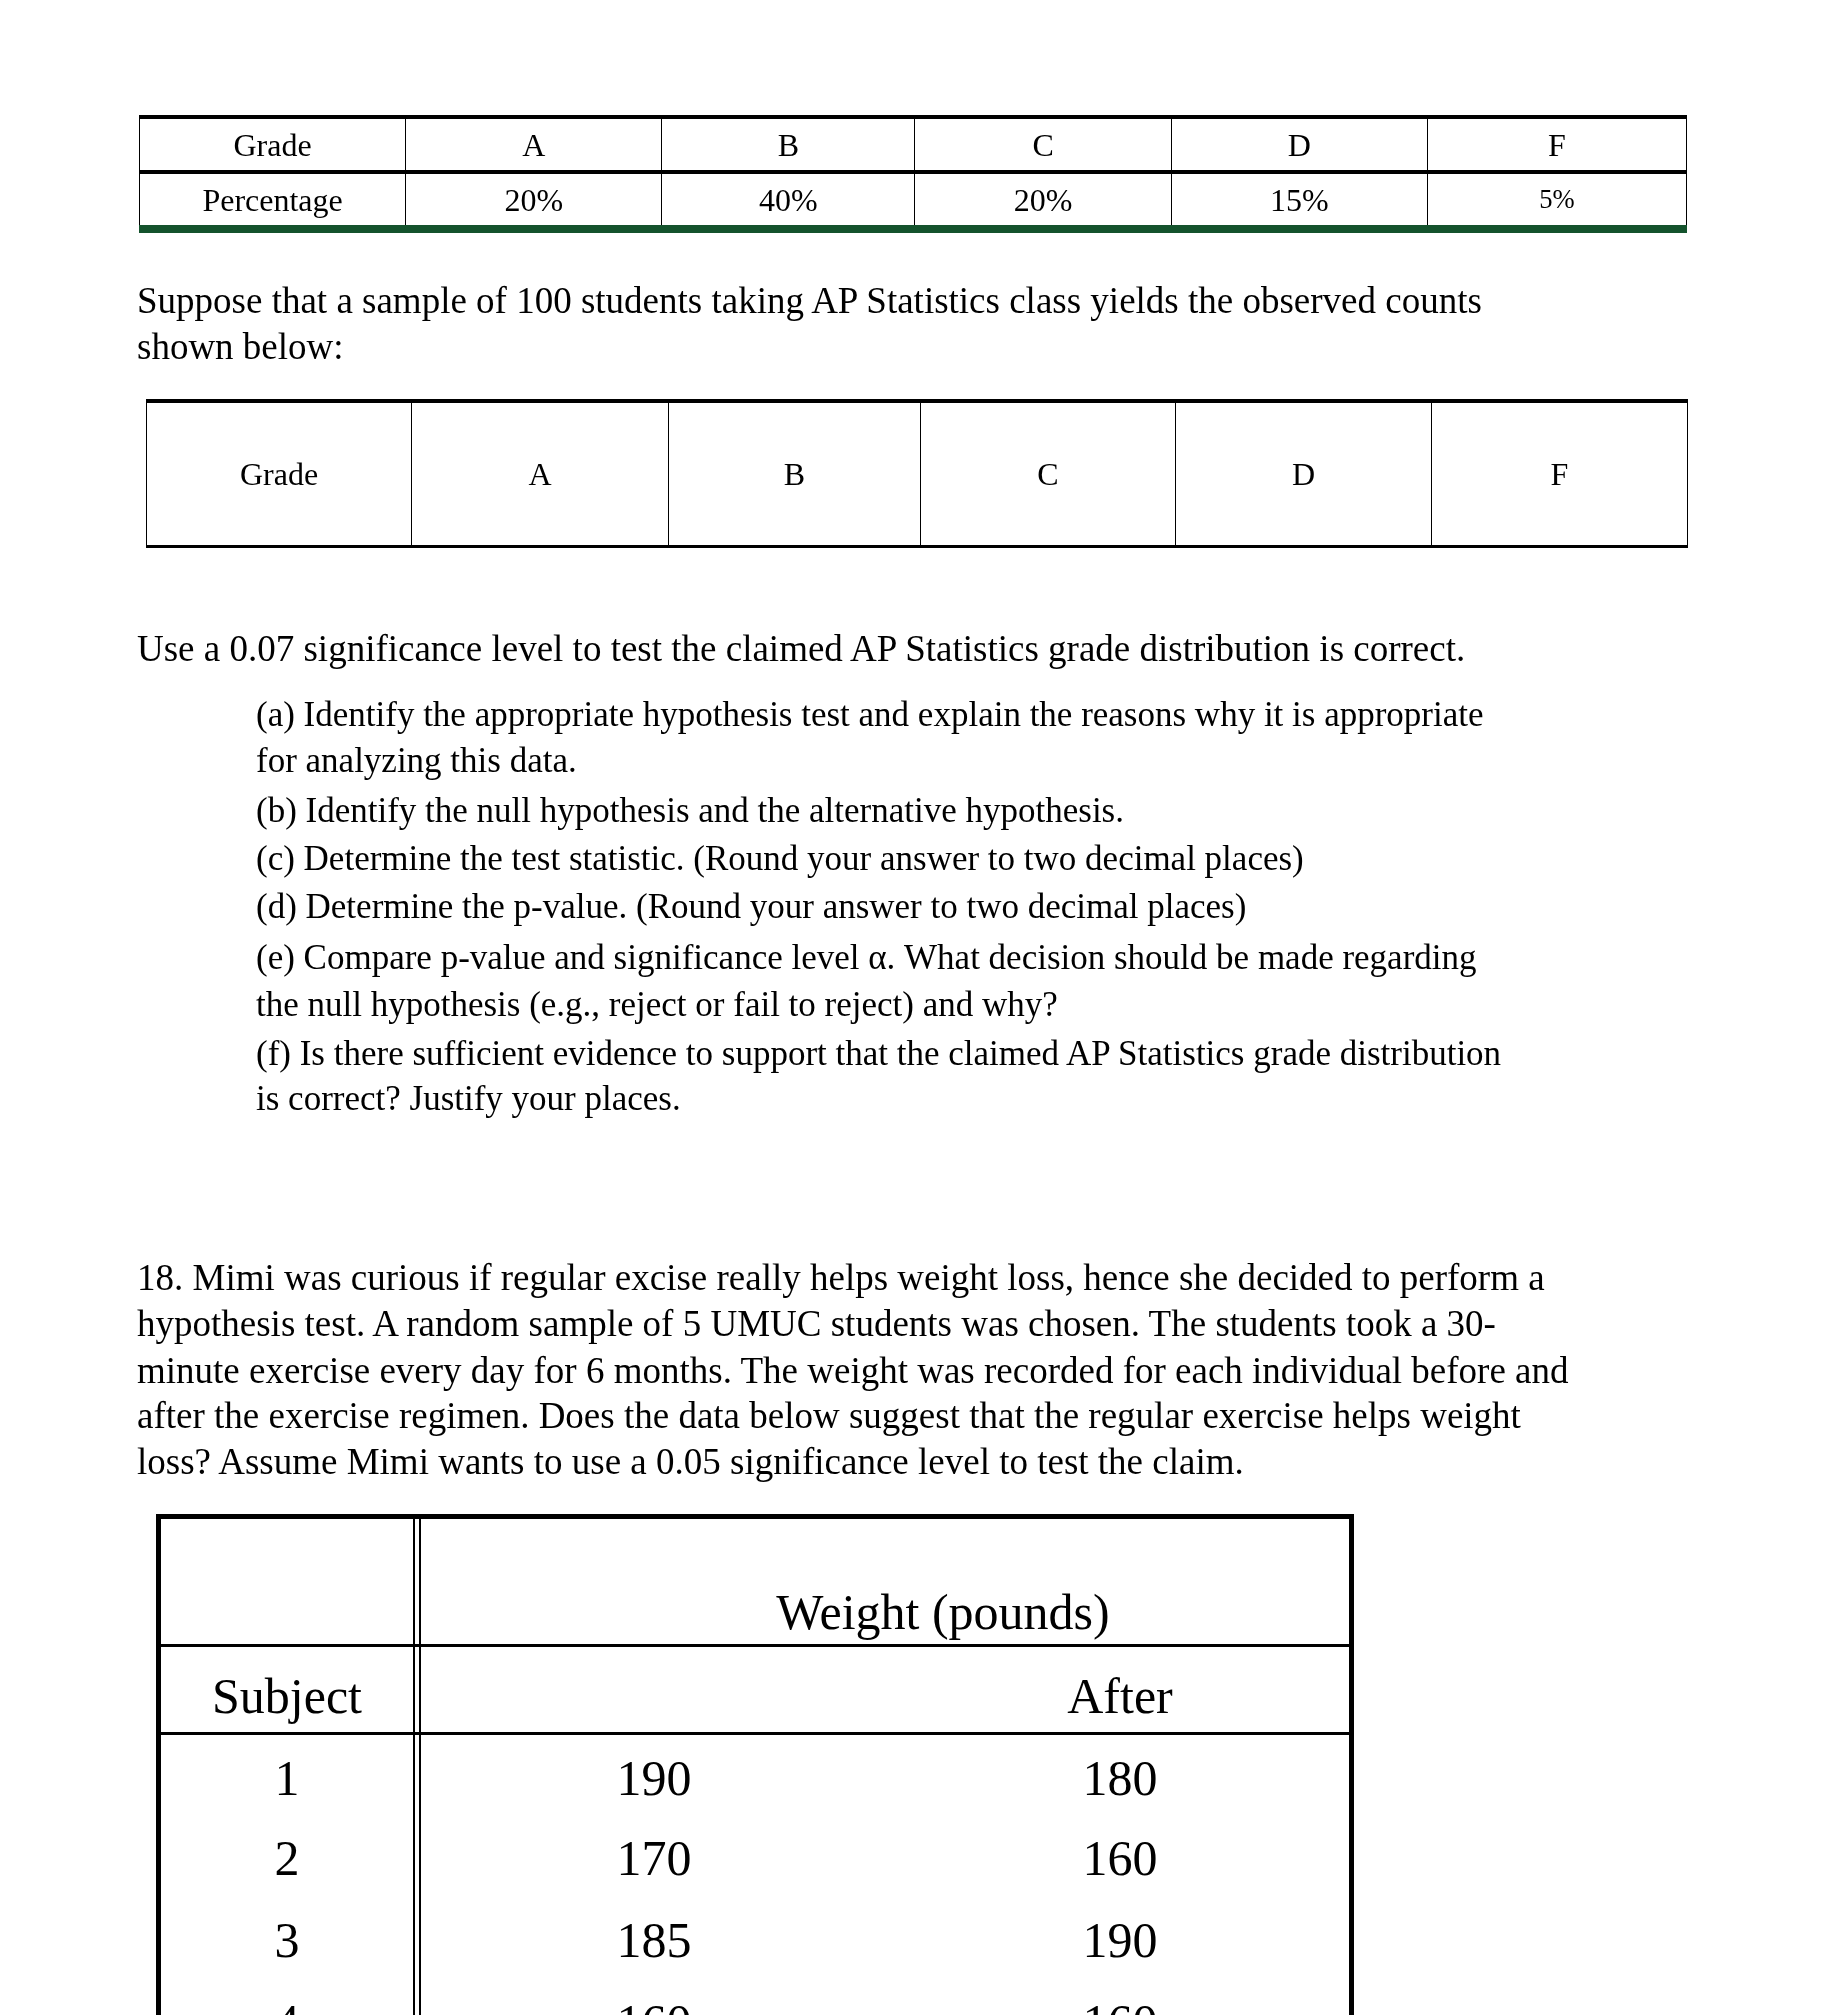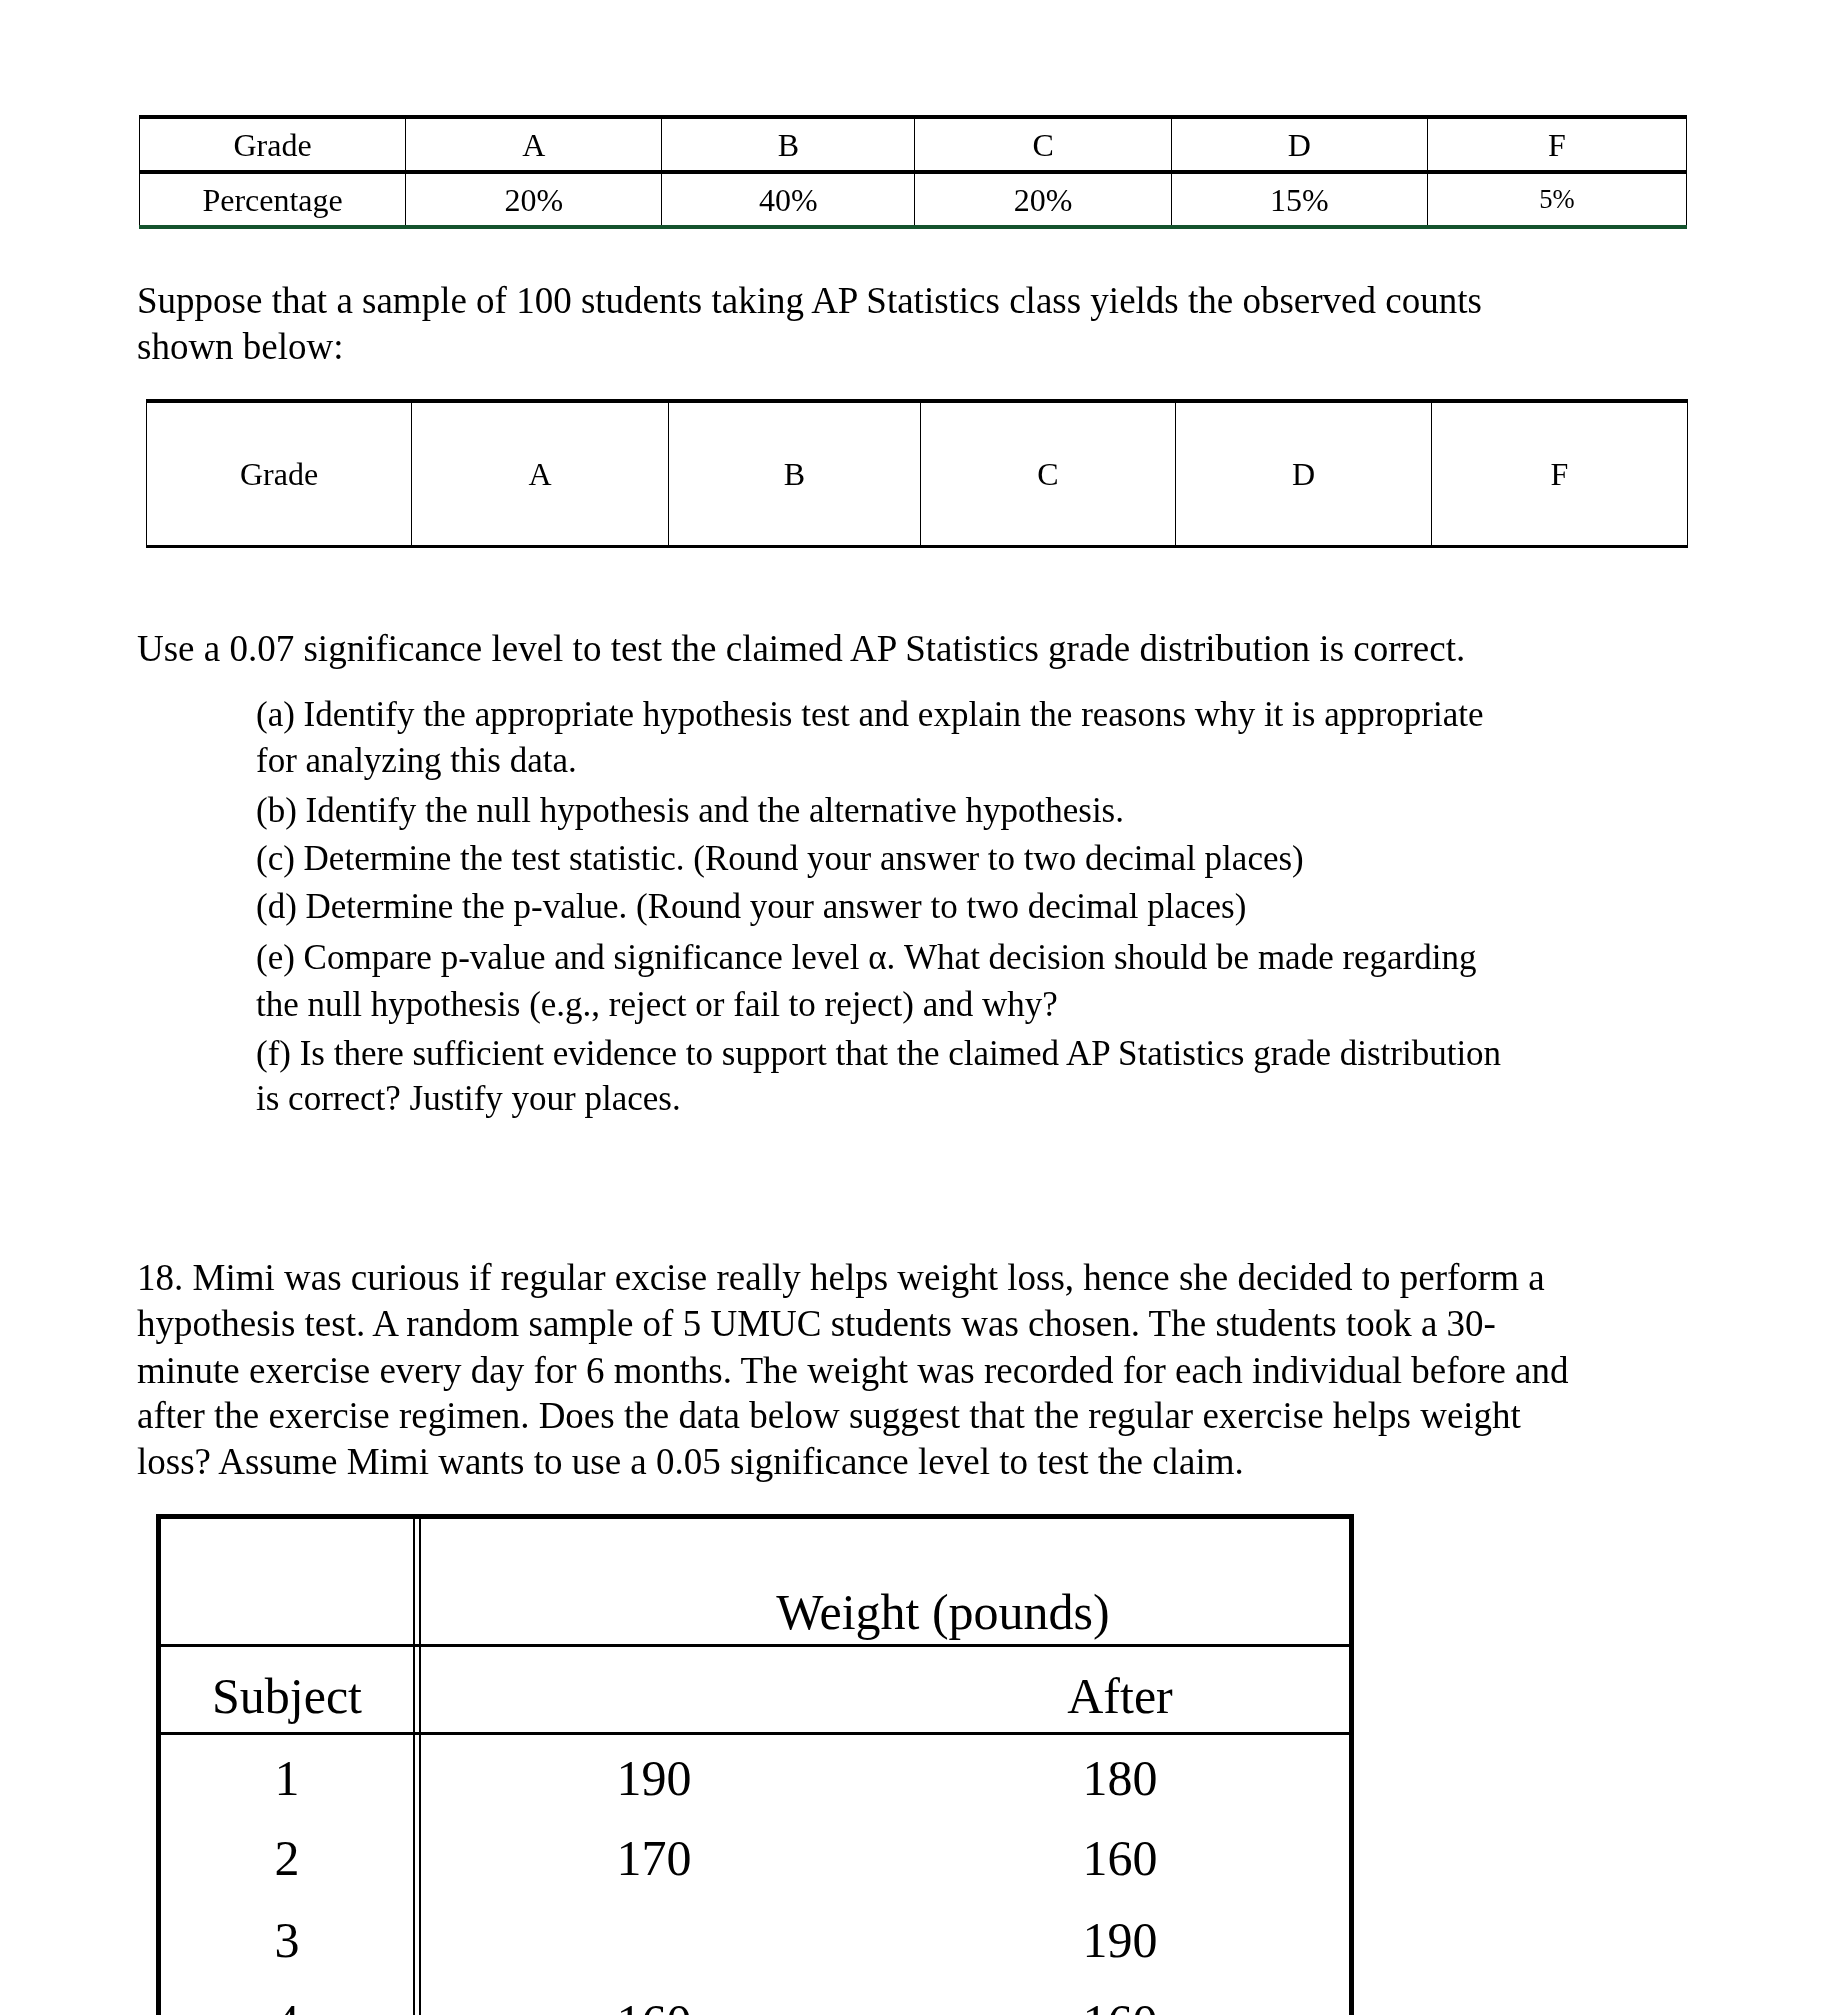--- a/index.html
+++ b/index.html
@@ -3,21 +3,21 @@
 <meta charset="utf-8">
 <style>
   html, body { margin:0; padding:0; background:#ffffff; }
   body { width:1842px; height:2239px; position:relative; overflow:hidden;
          font-family:"Liberation Serif", "DejaVu Serif", serif; color:#000; }
   table { border-collapse:collapse; position:absolute; table-layout:fixed; }
   .t1 td, .t2 td { text-align:center; vertical-align:middle; padding:0; line-height:1; }
   .t1 { left:139px; top:115px; width:1548px; height:102px; }
   .t1 td { border-left:1.2px solid #000; border-right:1.2px solid #000; font-size:32px; }
   .t1 tr:first-child td { border-top:4px solid #000; border-bottom:4px solid #000; height:51px; }
-  .t1 tr:last-child td { border-bottom:4px solid #14532d; height:51px; }
+  .t1 tr:last-child td { border-bottom:8px solid #14532d; height:51px; }
   .t1 td.small, .t2 td.small { font-size:26.6px; }
   .t2 { left:146px; top:399px; width:1541px; height:149px; }
   .t2 td { border-left:1.2px solid #000; border-right:1.2px solid #000; font-size:32px; }
   .t2 tr:first-child td { border-top:4px solid #000; border-bottom:4px solid #000; height:50px; }
   .t2 tr:last-child td { border-bottom:3.2px solid #000; height:99px; }
   .t2 .rowlabel { line-height:1.45; }
   .para { position:absolute; font-size:37px; line-height:46px; white-space:pre; }
   .item { position:absolute; left:256px; font-size:35px; line-height:47px; white-space:pre; }
   .wt { position:absolute; left:156px; top:1514px; width:1198px; height:631px;
         border:5.6px solid #000; box-sizing:border-box; }
@@ -118,20 +118,21 @@
 
   <div class="cell col-subj" style="top:234px;">1</div>
   <div class="cell col-before" style="top:234px;">190</div>
   <div class="cell col-after" style="top:234px;">180</div>
 
   <div class="cell col-subj" style="top:314px;">2</div>
   <div class="cell col-before" style="top:314px;">170</div>
   <div class="cell col-after" style="top:314px;">160</div>
 
   <div class="cell col-subj" style="top:396px;">3</div>
+  <div class="cell col-before" style="top:396px;">185</div>
   <div class="cell col-after" style="top:396px;">190</div>
 
   <div class="cell col-subj" style="top:478px;">4</div>
   <div class="cell col-before" style="top:478px;">160</div>
   <div class="cell col-after" style="top:478px;">160</div>
 
 </div>
 
 
 </body></html>

